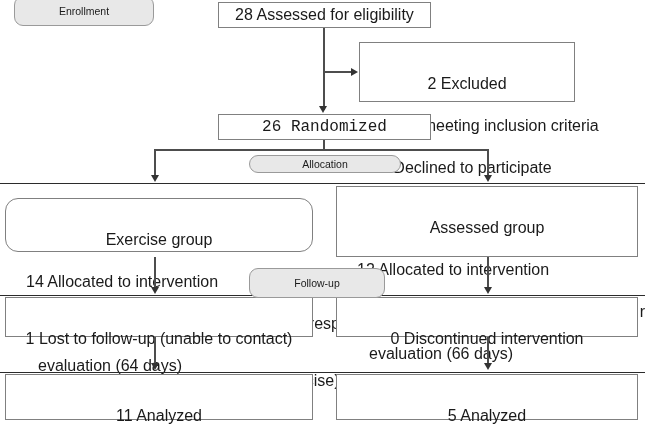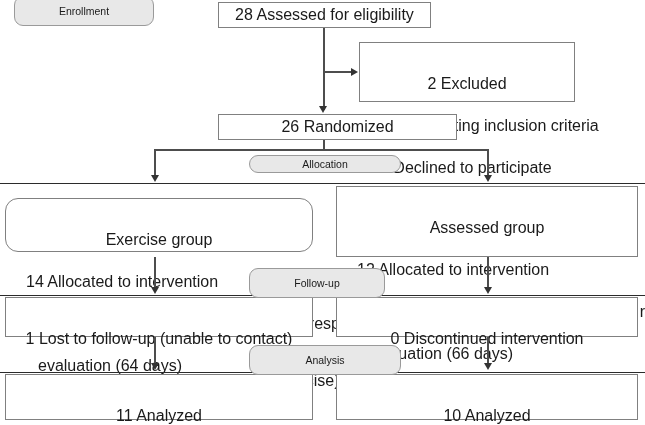--- a/index.html
+++ b/index.html
@@ -106,21 +106,21 @@
   <div class="arrow-right" style="left:351px; top:67.5px;"></div>
 
   <div class="box" style="left:359px; top:42px; width:216px; height:60px;">
     <div class="box-inner">
       <span class="ind1">2 Excluded</span>
       <span class="ind2">1 Not meeting inclusion criteria</span>
       <span class="ind2">1 Declined to participate</span>
     </div>
   </div>
 
-  <div class="box centered" style="left:218px; top:114px; width:239px; height:26px;">
+  <div class="box centered" style="left:218px; top:114px; width:213px; height:26px;font-family:Liberation Mono, monospace;">
     <div class="box-inner">26 Randomized</div>
   </div>
 
   <div class="vline" style="left:323px; top:140px; height:10px;"></div>
   <div class="hline" style="left:155px; top:149px; width:334px;"></div>
   <div class="vline" style="left:154px; top:149px; height:30px;"></div>
   <div class="arrow-down" style="left:150.5px; top:175px;"></div>
   <div class="vline" style="left:487px; top:149px; height:30px;"></div>
   <div class="arrow-down" style="left:483.5px; top:175px;"></div>
 
@@ -169,31 +169,28 @@
       <span class="ind1">0 Discontinued intervention</span>
     </div>
   </div>
 
   <div class="vline" style="left:154px; top:337px; height:29px;"></div>
   <div class="arrow-down" style="left:150.5px; top:363px;"></div>
   <div class="vline" style="left:487px; top:337px; height:29px;"></div>
   <div class="arrow-down" style="left:483.5px; top:363px;"></div>
 
   <div class="rule" style="left:0px; top:372px; width:645px;"></div>
-  <div class="pill" style="left:249px; top:345px; width:152px; height:30px;">
-    <span>Analysis</span>
-  </div>
 
   <div class="box" style="left:5px; top:374px; width:308px; height:46px;">
     <div class="box-inner">
       <span class="ind1">11 Analyzed</span>
       
     </div>
   </div>
 
   <div class="box" style="left:336px; top:374px; width:302px; height:46px;">
     <div class="box-inner">
-      <span class="ind1">10 Analyzed</span>
+      <span class="ind1">5 Analyzed</span>
       
     </div>
   </div>
 
 </div>
 
 </body></html>

